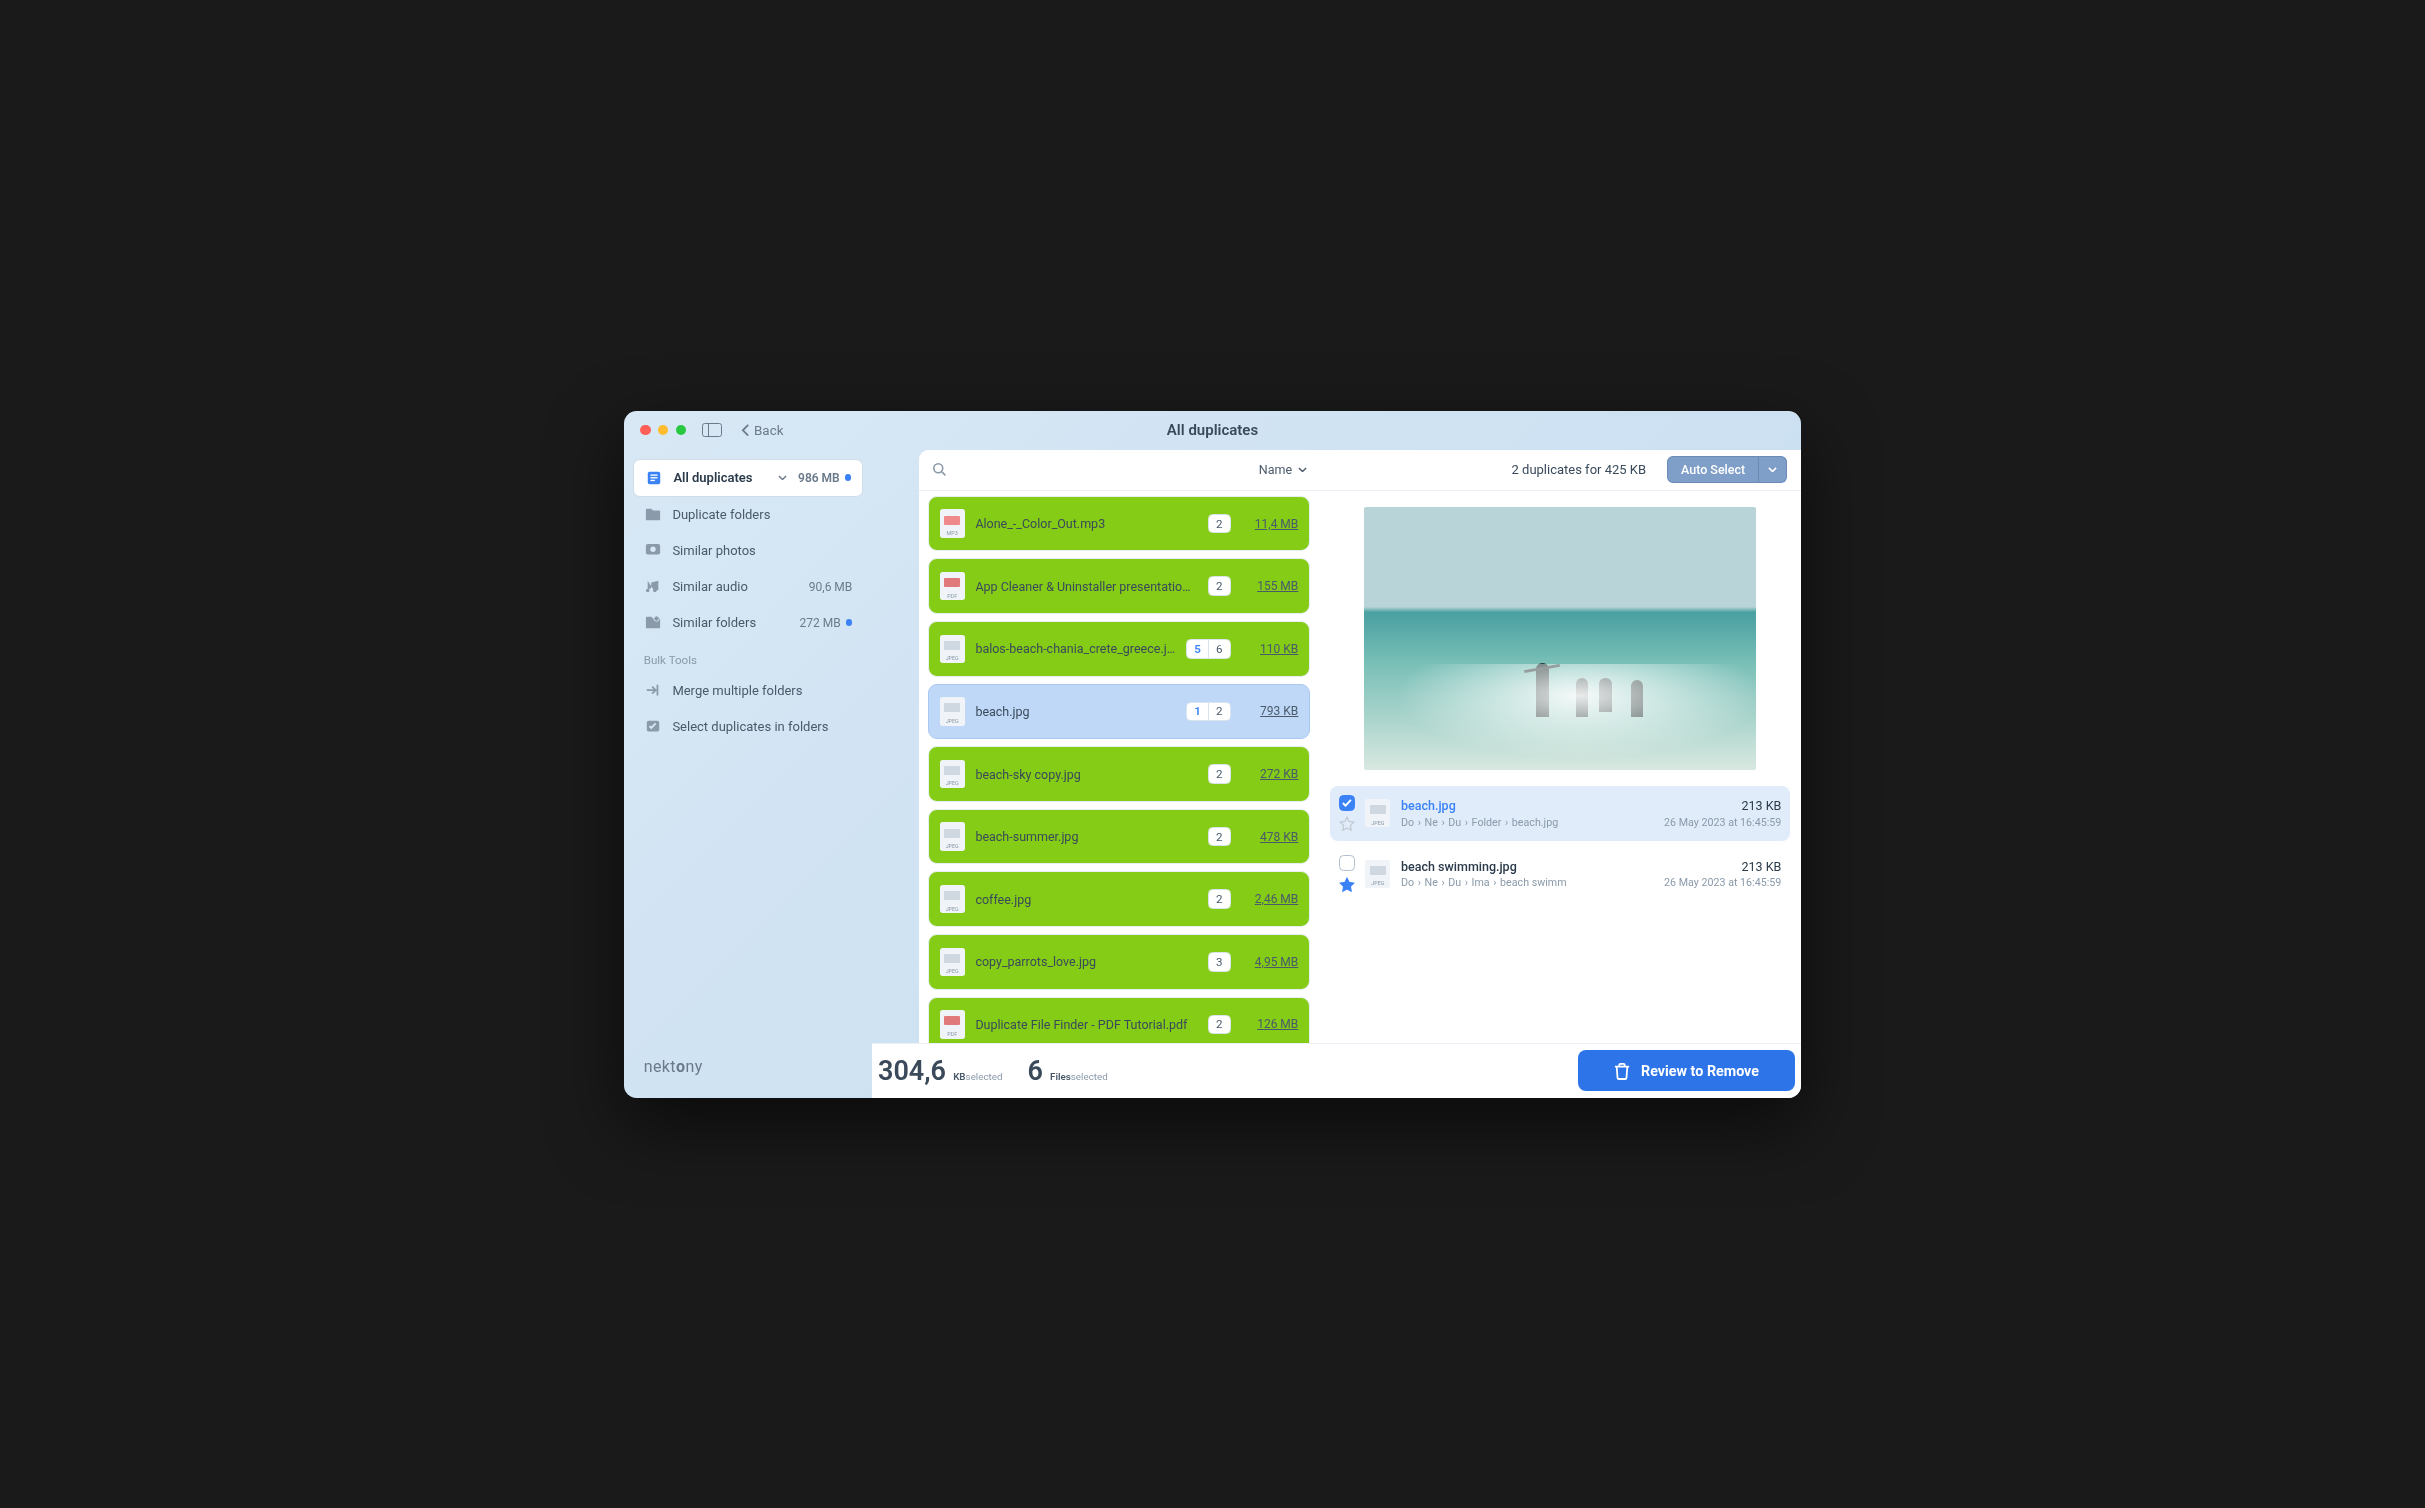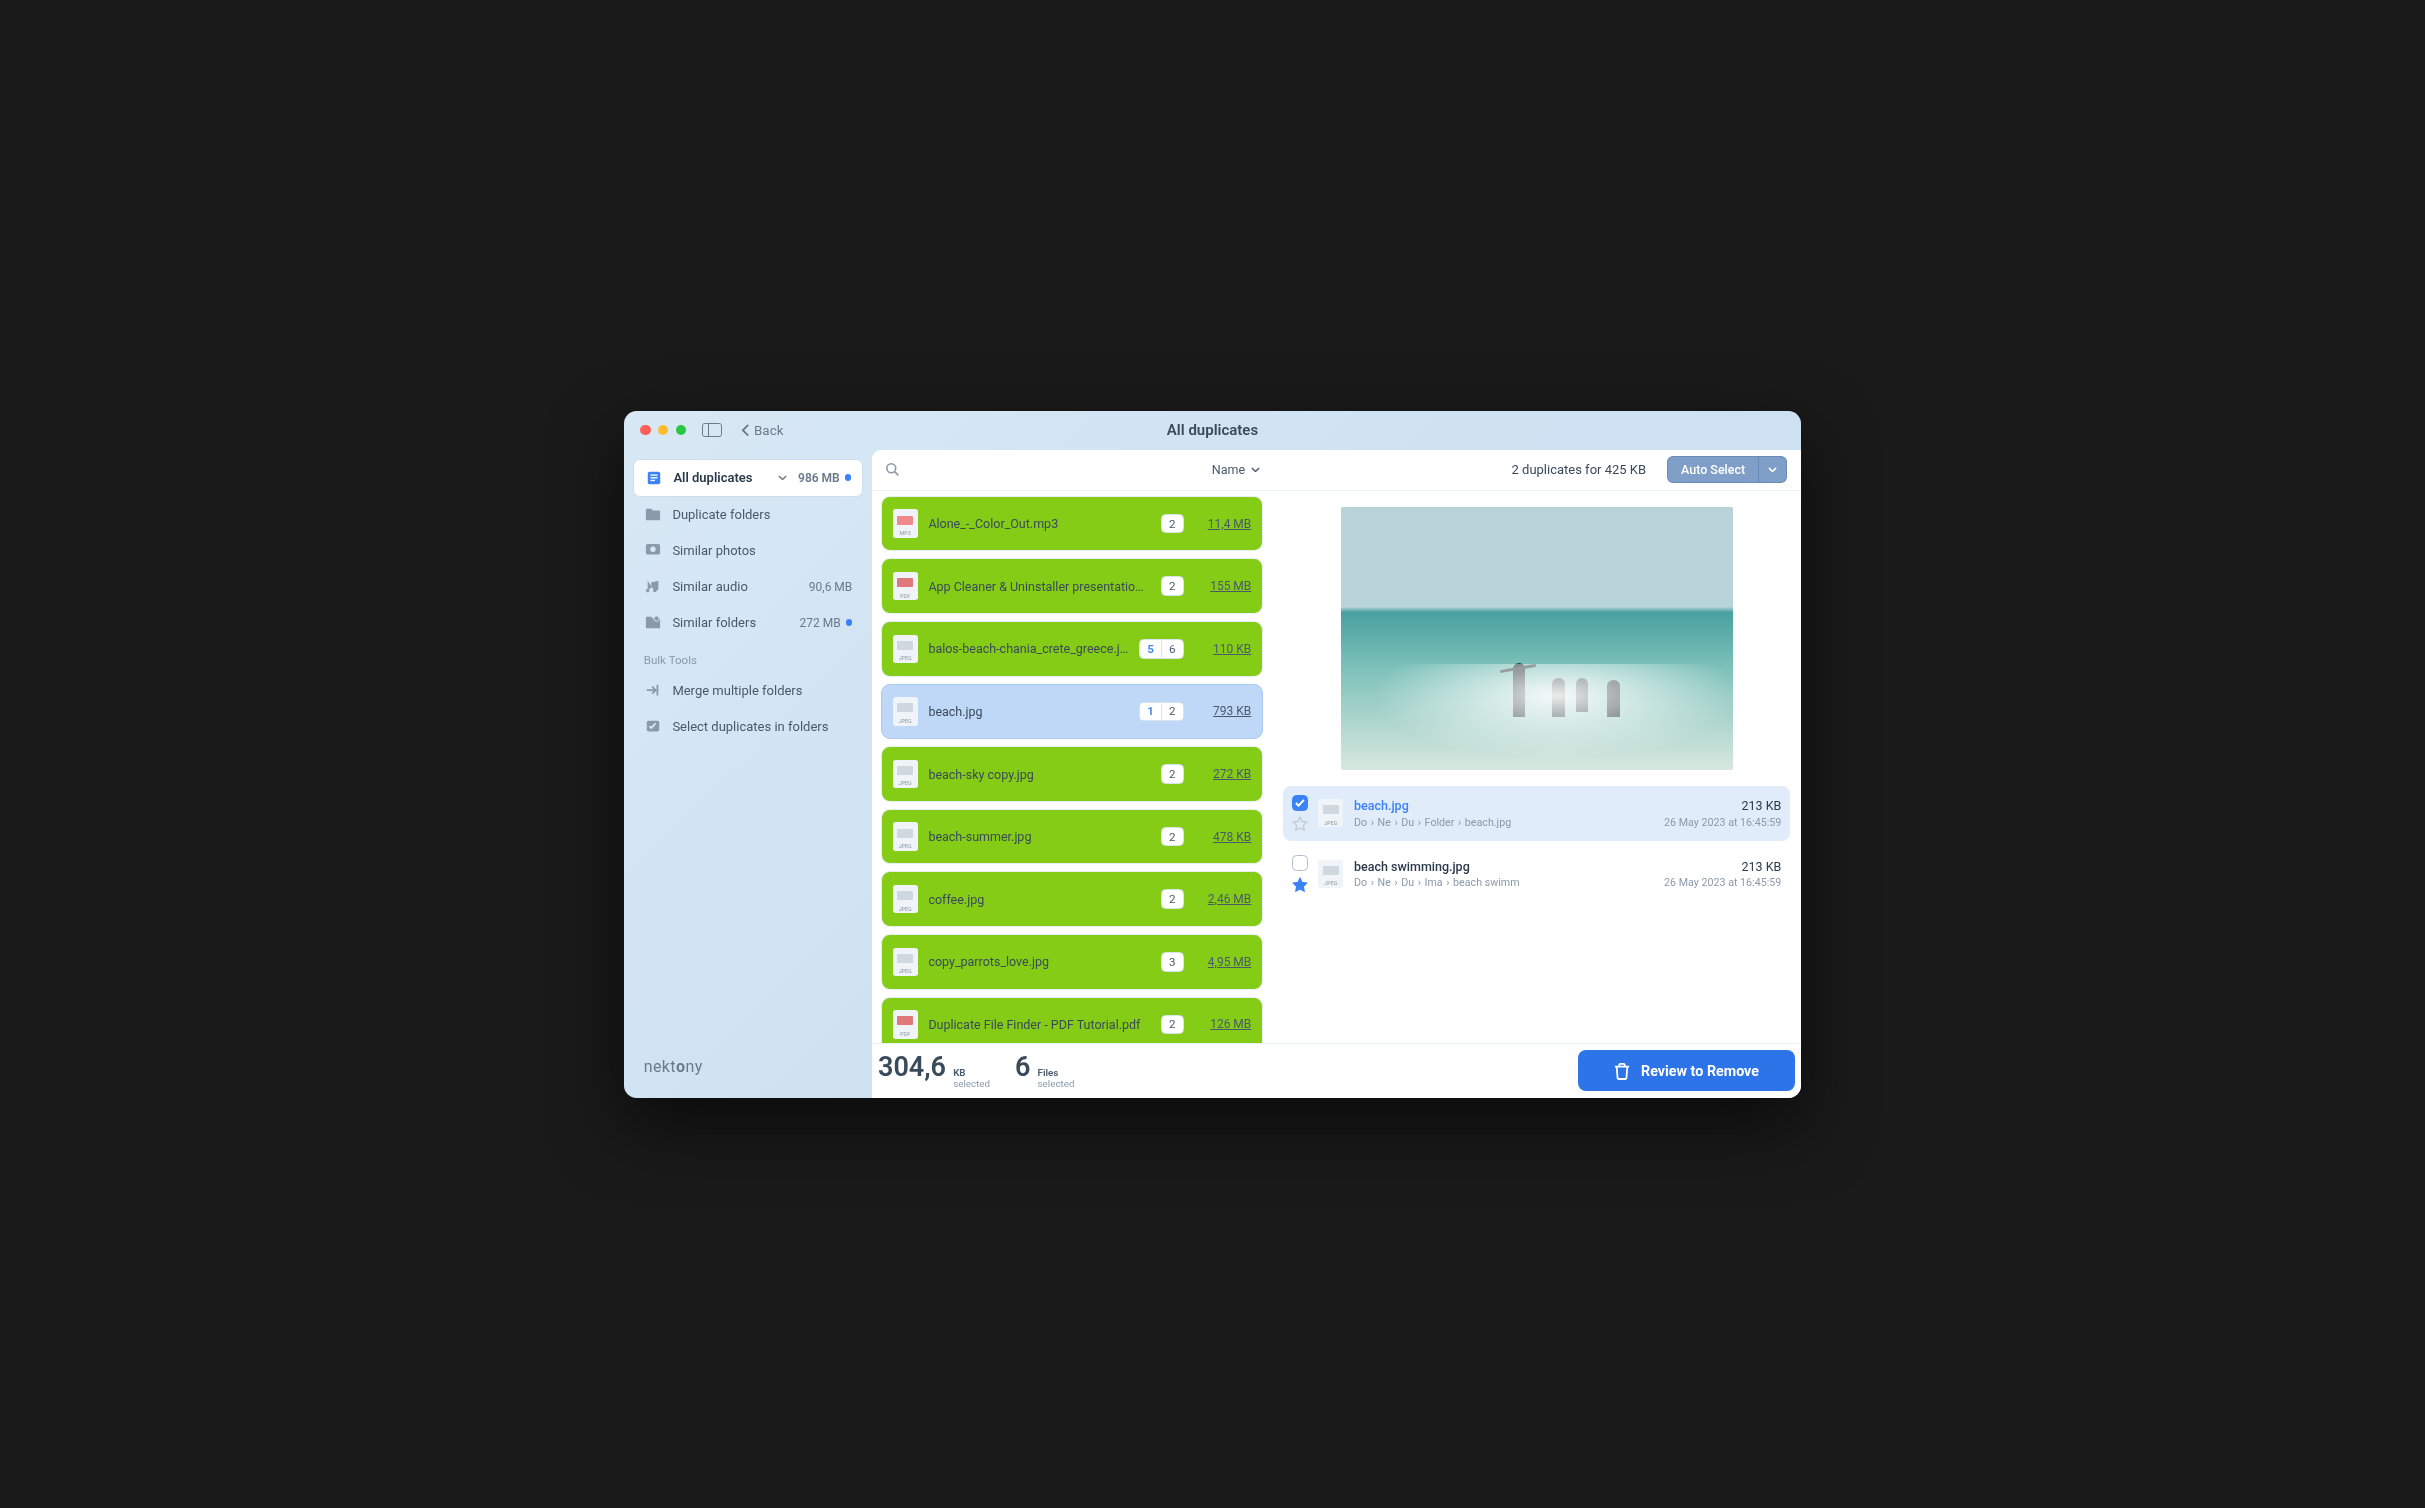--- a/index.html
+++ b/index.html
@@ -22,21 +22,21 @@
 .side-item .ico { width: 18px; height: 18px; display: flex; align-items: center; justify-content: center; color: #8a9aaa; }
 .side-item .label { flex: 1; }
 .side-item .meta { font-size: 12px; color: #6a7a8a; display: flex; align-items: center; gap: 5.4px; }
 .side-item.active { background: #fff; border: 0.9px solid #d0dce8; font-weight: 600; color: #2a3a4a; }
 .side-item.active .ico { color: #3b82f6; }
 .bluedot { width: 6.2px; height: 6.2px; border-radius: 50%; background: #3b82f6; display: inline-block; }
 .side-section-label { font-size: 11.6px; color: #8a9aaa; padding: 12.5px 10.7px 5.4px; }
 .brand { margin-top: auto; padding: 9px 10.7px; color: #6a7a8a; font-size: 16px; letter-spacing: 0.4px; }
 .brand b { font-weight: 700; }
 .main { flex: 1; display: flex; flex-direction: column; min-width: 0; }
-.panes { flex: 1; display: flex; min-height: 0; }
+.panes { flex: 1; display: flex; min-height: 0; margin-left: 47px; }
 .list-pane { width: 400px; background: #fff; display: flex; flex-direction: column; border-radius: 9px 0 0 0; overflow: hidden; }
 .detail-pane { flex: 1; background: #fff; display: flex; flex-direction: column; }
 .list-header { height: 41px; display: flex; align-items: center; padding: 0 12.5px; border-bottom: 0.9px solid #eaf0f6; gap: 9px; }
 .list-header .search-ico { color: #8a9aaa; }
 .list-header .sort { margin-left: auto; display: flex; align-items: center; gap: 5.4px; color: #4a5a6a; font-size: 12.5px; cursor: pointer; }
 .file-list { flex: 1; overflow-y: auto; padding: 5.4px 9px; }
 .file-row { display: flex; align-items: center; padding: 12.5px 10.7px; border: 0.9px solid #e8eef5; border-radius: 9px; margin-bottom: 7.1px; gap: 10.7px; cursor: pointer; background: #84cc16; }
 .file-row.selected { background: #bfd8f7; border-color: #a8c8f0; }
 .file-icon { width: 25px; height: 28.5px; background: #f0f4f8; border-radius: 2.7px; position: relative; display: flex; flex-direction: column; align-items: center; justify-content: flex-end; font-size: 5.4px; color: #8a9aaa; padding-bottom: 1.8px; }
 .file-icon::before { content: ''; position: absolute; top: 6.2px; left: 4.5px; right: 4.5px; height: 9px; background: #cfd8e0; border-radius: 0.9px; }
@@ -75,21 +75,21 @@
 .dup-filename { font-size: 12.5px; color: #2a3a4a; font-weight: 500; margin-bottom: 2.7px; }
 .dup-filename.blue { color: #3b82f6; }
 .breadcrumb { font-size: 10.7px; color: #8a9aaa; white-space: nowrap; overflow: hidden; text-overflow: ellipsis; }
 .breadcrumb .sep { margin: 0 3.6px; }
 .dup-meta { text-align: right; }
 .dup-meta .sz { font-size: 12.5px; color: #2a3a4a; margin-bottom: 2.7px; }
 .dup-meta .dt { font-size: 10.7px; color: #8a9aaa; }
 .footer { height: 55px; background: #fff; display: flex; align-items: center; padding: 0 6px; gap: 25px; border-top: 0.9px solid #eaf0f6; }
 .stat { display: flex; align-items: baseline; gap: 7.1px; }
 .stat .num { font-size: 27px; font-weight: 600; color: #3a4a5a; }
-.stat .unit-block { display: flex; flex-direction: column; line-height: 1.1; }
+.stat .unit-block { display: flex; line-height: 1.1; }
 .stat .unit { font-size: 9.8px; color: #4a5a6a; font-weight: 600; }
 .stat .sub { font-size: 9.8px; color: #8a9aaa; }
 .review-btn { margin-left: auto; background: #2d74e8; color: #fff; border: none; border-radius: 8px; padding: 11.6px 36px; font-size: 14.3px; font-weight: 700; display: flex; align-items: center; gap: 10.7px; cursor: pointer; }
 svg { flex-shrink: 0; }
 </style>
 </head>
 <body>
 
 <div class="window">
   <div class="titlebar">

